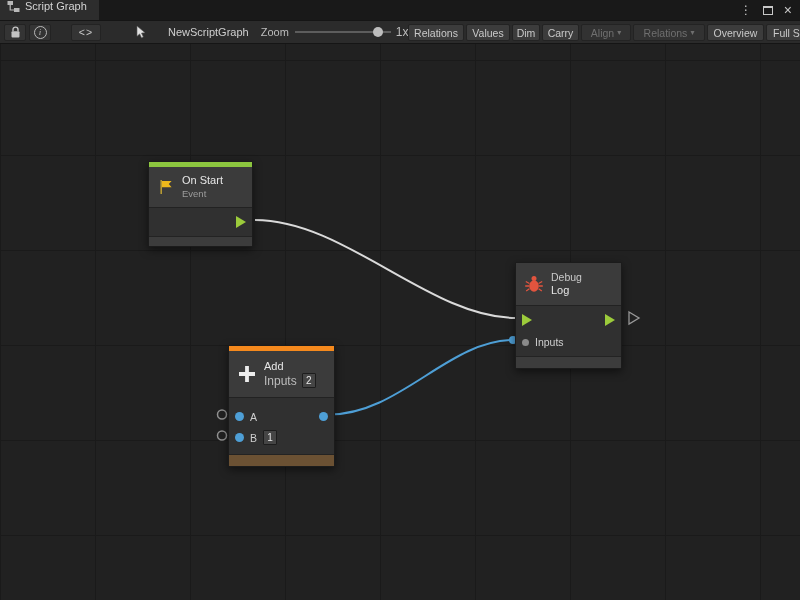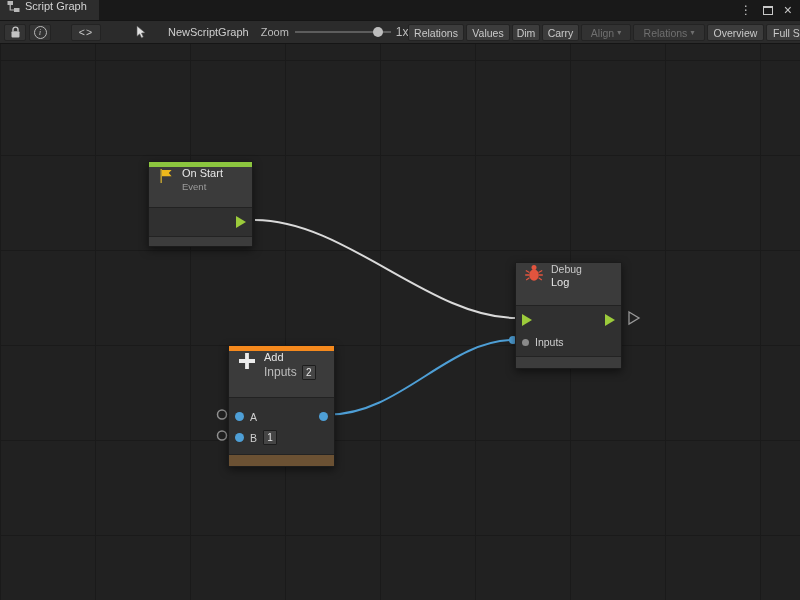--- a/index.html
+++ b/index.html
@@ -85,21 +85,21 @@
   .node {
     position:absolute; z-index:2;
     background:#2f2f2f; border:1px solid #1b1b1b; border-radius:2px;
     box-shadow:0 3px 9px rgba(0,0,0,.5);
     color:#d8d8d8; font-size:11px;
   }
   .node-strip { height:5px; }
   .strip-green  { background:var(--accent-green,#8cc63f); }
   .strip-orange { background:var(--accent-orange,#f5891d); }
   .node-header {
-    display:flex; gap:7px;
+    display:flex; align-items:center; gap:7px;
     padding:0 8px; background:#3b3b3b;
   }
   .node-title { font-size:11px; color:#e6e6e6; line-height:1.25; }
   .node-cat   { font-size:10.5px; color:#c9c9c9; line-height:1.25; }
   .node-sub   { font-size:9.5px; color:#9c9c9c; line-height:1.25; }
   .node-body  { background:#303030; border-top:1px solid #222; padding:3px 0; }
   .port-row   { display:flex; align-items:center; height:22px; padding:0 6px; gap:6px; }
   .row-21     { height:21px; }
   .spacer     { flex:1; }
   .node-footer{ height:10px; background:#3c3c3c; border-top:1px solid #232323; }

